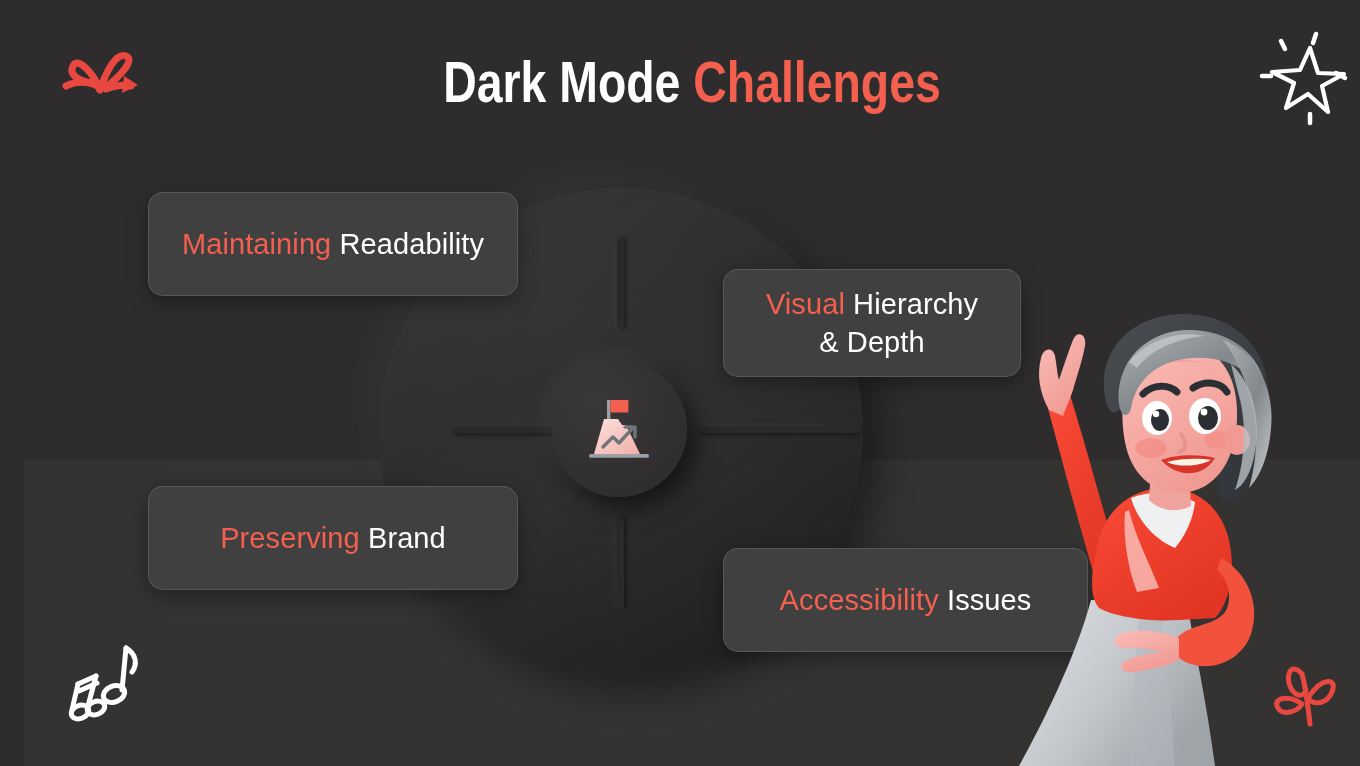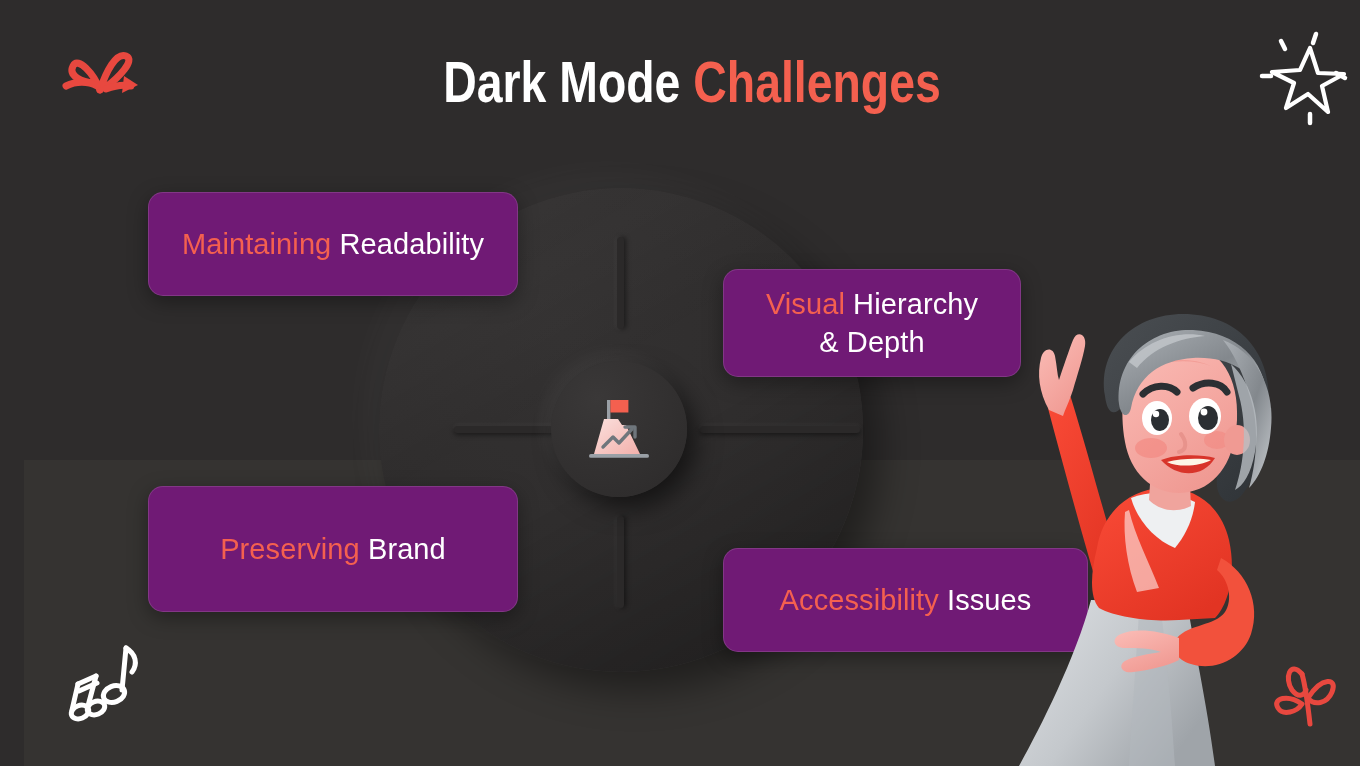--- a/index.html
+++ b/index.html
@@ -67,37 +67,37 @@
     background:radial-gradient(circle at 34% 28%, #3a3838 0%, #333131 48%, #2c2a2a 100%);
     box-shadow:
       -8px -8px 18px rgba(255,255,255,0.05),
       9px 11px 24px rgba(0,0,0,0.55);
     display:flex; align-items:center; justify-content:center;
   }
 
   
   .card {
     position:absolute;
-    background:#701a75;
+    background:#404040;
     border:1px solid rgba(255,255,255,0.13);
     border-radius:15px;
     display:flex; align-items:center; justify-content:center;
     text-align:center;
     color:#ffffff;
     font-size:29px;
     line-height:1.32;
     letter-spacing:.1px;
     padding:10px 18px;
     box-shadow:0 6px 20px rgba(0,0,0,0.35);
   }
   .card .hl { color:#f4604f; }
 
   .card-1 { left:124px; top:192px; width:370px; height:104px; }
   .card-2 { left:699px; top:269px; width:298px; height:108px; }
-  .card-3 { left:124px; top:486px; width:370px; height:126px; }
+  .card-3 { left:124px; top:486px; width:370px; height:104px; }
   .card-4 { left:699px; top:548px; width:365px; height:104px; }
 
   
   .title {
     position:absolute; left:0; right:0; top:48px;
     text-align:center;
     font-size:58px;
     font-weight:700;
     letter-spacing:0px;
     color:#ffffff;

